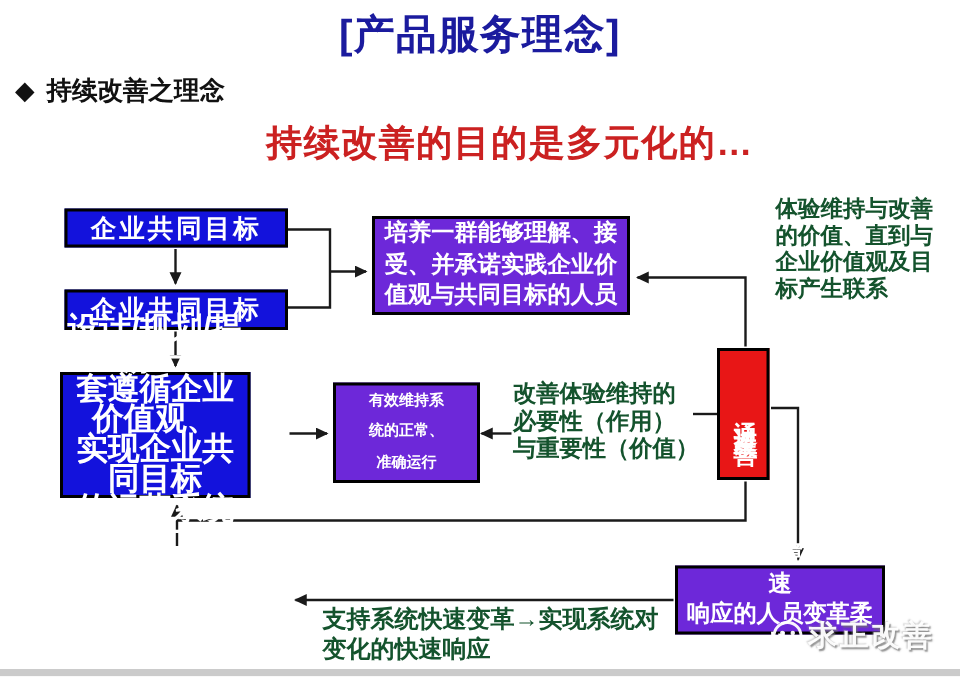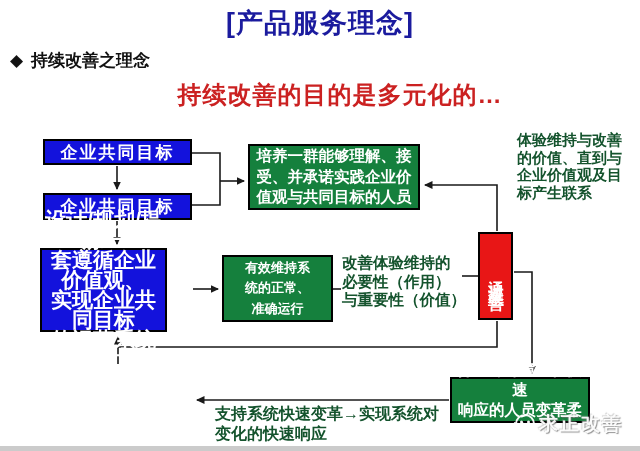--- a/index.html
+++ b/index.html
@@ -20,27 +20,27 @@
     top:79px;left:60px;width:560px;text-align:center;
     font-size:24px;font-weight:bold;color:#cb2121;letter-spacing:1px;
   }
   .box{
     position:absolute;box-sizing:border-box;border:2px solid #000;
     color:#fff;font-weight:bold;text-align:center;
     display:flex;align-items:center;justify-content:center;
     white-space:pre-line;
   }
   .blue{background:#1312dc;}
-  .green{background:#15803d;}
+  .green{background:#6d28d9;}
   .redbox{background:#e81616;}
   #box-values{left:43px;top:139px;width:149px;height:26px;font-size:17px;letter-spacing:2px;}
   #box-goals{left:43px;top:193px;width:149px;height:27px;font-size:17px;letter-spacing:2px;}
   #box-design{left:40px;top:248px;width:127px;height:84px;font-size:21px;line-height:20px;}
   #box-cultivate{left:248px;top:144px;width:172px;height:66px;font-size:15.5px;line-height:20.5px;}
-  #box-maintain{left:222px;top:255px;width:111px;height:67px;font-size:13px;line-height:20.5px;}
+  #box-maintain{left:222px;top:255px;width:98px;height:67px;font-size:10px;line-height:20.5px;}
   #box-improve{
     left:478px;top:232px;width:35px;height:88px;font-size:16px;
     writing-mode:vertical-rl;text-orientation:upright;letter-spacing:4px;
   }
   #box-ops-flex{left:43px;top:365px;width:149px;height:68px;font-size:15.5px;line-height:21px;}
   #box-people-flex{left:450px;top:377px;width:140px;height:46px;font-size:15.5px;line-height:20px;}
   .note{
     position:absolute;color:#14532d;font-weight:bold;white-space:pre-line;
   }
   #note-experience{left:517px;top:131px;width:124px;font-size:15px;line-height:17.5px;}

